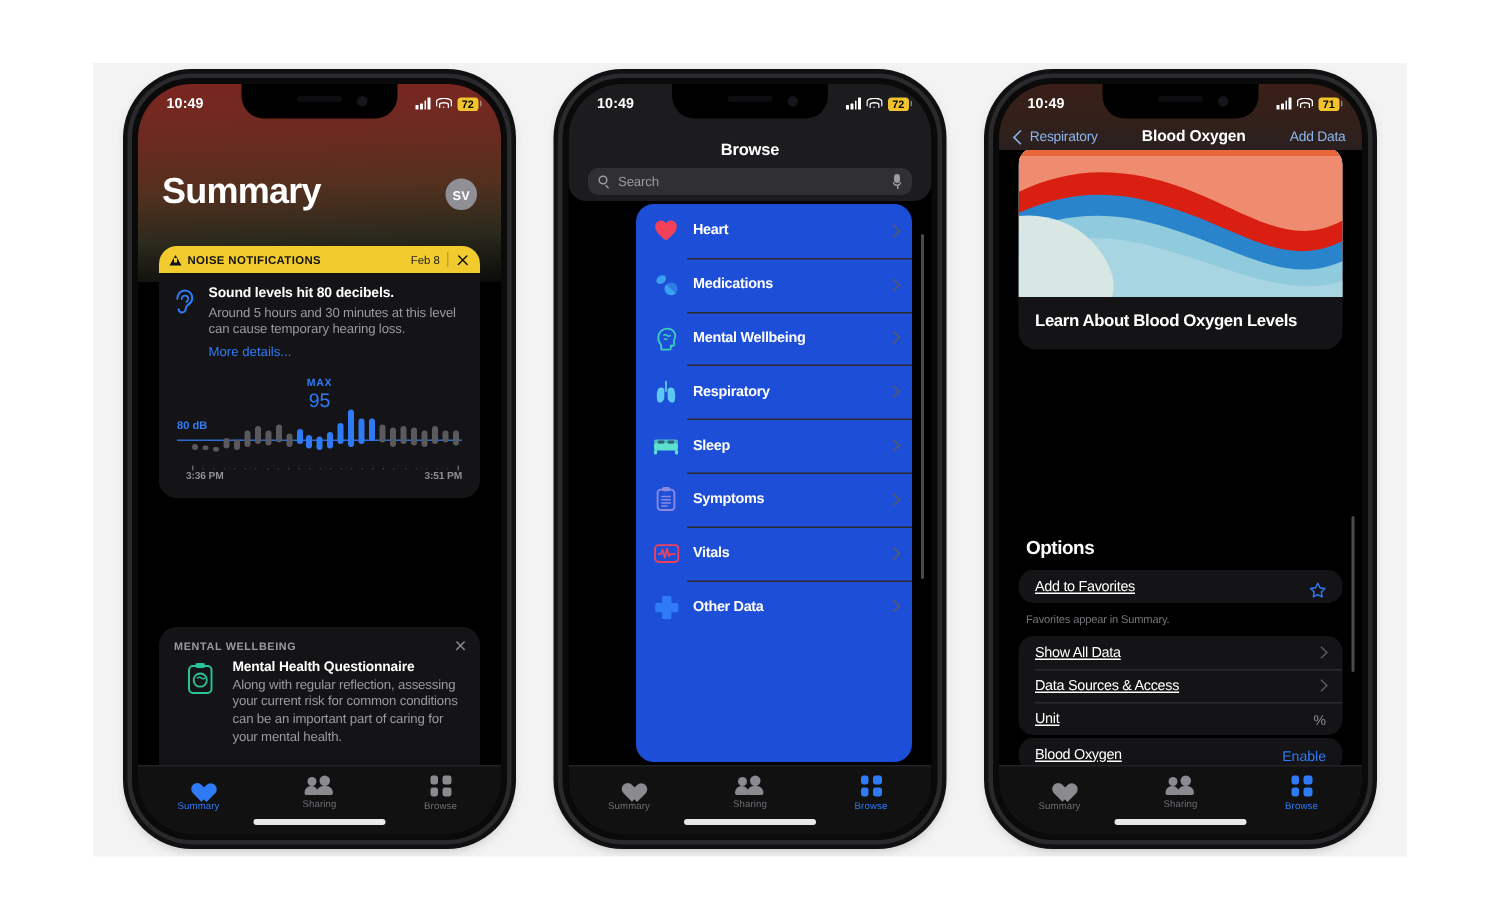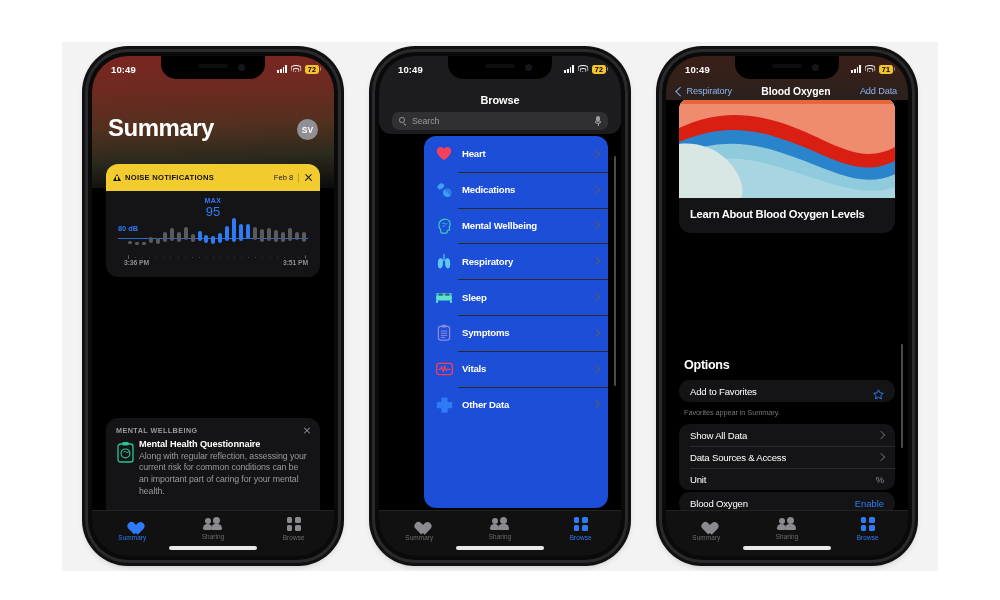--- a/index.html
+++ b/index.html
@@ -112,21 +112,21 @@
     font-size:24px;font-weight:bold;color:#fff;letter-spacing:-.5px;z-index:5;
   }
   .avatar{
     position:absolute;right:16px;top:63px;width:21px;height:21px;border-radius:50%;
     background:#8f8f95;color:#fff;font-size:8.5px;font-weight:bold;
     display:flex;align-items:center;justify-content:center;z-index:5;letter-spacing:.2px;
   }
   .card{background:#141416;border-radius:12px;overflow:hidden;}
   .noise-card{position:absolute;left:14px;right:14px;top:108px;z-index:6;}
   .noise-hd{
-    background:#f2cb2e;height:27px;display:flex;align-items:center;
+    background:#f2cb2e;height:18px;display:flex;align-items:center;
     padding:0 7px;box-sizing:border-box;gap:4px;
   }
   .noise-hd .ttl{font-size:7.6px;font-weight:bold;color:#131313;letter-spacing:.25px;flex:1;}
   .warn-tri{width:0;height:0;border-left:4px solid transparent;border-right:4px solid transparent;border-bottom:7px solid #131313;position:relative;}
   .warn-tri:after{content:"";position:absolute;left:-0.8px;top:2.4px;width:1.6px;height:3.2px;background:#f2cb2e;}
   .noise-hd .dt{font-size:7.6px;color:#232323;font-weight:normal;}
   .noise-hd .sep{width:.8px;height:10px;background:#0003;margin:0 1px;}
   .xmark{width:9px;height:9px;position:relative;cursor:default;}
   .xmark:before,.xmark:after{content:"";position:absolute;left:0;top:4px;width:9px;height:1.3px;background:#131313;border-radius:1px;}
   .xmark:before{transform:rotate(45deg);}
@@ -153,21 +153,21 @@
   .times{position:absolute;left:14px;right:8px;top:62px;display:flex;justify-content:space-between;}
   .times span{font-size:6.8px;color:#8e8e93;font-weight:bold;letter-spacing:-.1px;}
 
   .mw-card{position:absolute;left:14px;right:14px;top:362px;z-index:6;padding-bottom:6px;}
   .mw-hd{display:flex;align-items:center;padding:8px 9px 4px 10px;}
   .mw-hd .ttl{flex:1;font-size:7.2px;font-weight:bold;color:#9a9aa0;letter-spacing:.45px;}
   .xmark-g{width:8px;height:8px;position:relative;}
   .xmark-g:before,.xmark-g:after{content:"";position:absolute;left:0;top:3.5px;width:8px;height:1.1px;background:#8a8a90;border-radius:1px;}
   .xmark-g:before{transform:rotate(45deg);}
   .xmark-g:after{transform:rotate(-45deg);}
-  .mw-body{display:flex;gap:4px;padding:0 10px 6px 10px;}
+  .mw-body{display:flex;gap:12px;padding:0 10px 6px 18px;}
   .clip-ic{width:19px;height:22px;flex:none;margin-top:2px;}
   .mw-h{font-size:9.2px;font-weight:bold;color:#fff;margin-bottom:1.5px;letter-spacing:-.1px;}
   .mw-p{font-size:8.8px;color:#9a9aa0;line-height:1.34;letter-spacing:-.1px;}
   .mw-link{font-size:8.8px;color:#2f7bf6;margin-top:12px;}
 
   
   .p2 .screen{background:#000;}
   .nav-blur{
     position:absolute;left:0;right:0;top:0;height:78px;z-index:10;
     background:#1c1c1e;
@@ -218,21 +218,21 @@
     position:absolute;left:13px;right:13px;top:42px;border-radius:12px;overflow:hidden;background:#141416;z-index:5;
   }
   .learn-art{height:100px;position:relative;overflow:hidden;background:#b7d8e2;}
   .learn-txt{padding:9px 11px 12px 11px;}
   .learn-h{font-size:11.2px;font-weight:bold;color:#fff;line-height:1.28;letter-spacing:-.25px;}
   .learn-p{font-size:9px;color:#a8a8ae;line-height:1.33;margin-top:3px;letter-spacing:-.15px;}
   .opt-hd{position:absolute;left:18px;top:302px;font-size:12.6px;font-weight:bold;color:#fff;z-index:5;letter-spacing:-.3px;}
   .opt-g1{position:absolute;left:13px;right:13px;top:324px;background:#141416;border-radius:10px;overflow:hidden;z-index:5;}
   .opt-row{height:22px;display:flex;align-items:center;padding:0 11px;position:relative;}
   .opt-row + .opt-row:before{content:"";position:absolute;left:11px;right:0;top:0;height:.5px;background:#2a2a2d;}
-  .opt-lbl{flex:1;font-size:9.6px;color:#fff;letter-spacing:-.2px;}
+  .opt-lbl{flex:1;font-size:9.6px;color:#fff;letter-spacing:-.2px;text-decoration:underline;}
   .opt-val{font-size:9.4px;color:#8e8e93;}
   .opt-link{font-size:9.4px;color:#2f7bf6;}
   .star{width:11px;height:11px;}
   .opt-note{position:absolute;left:18px;top:352px;font-size:7.4px;color:#76767b;z-index:5;letter-spacing:-.1px;}
   .opt-g2{position:absolute;left:13px;right:13px;top:368px;background:#141416;border-radius:10px;overflow:hidden;z-index:5;}
   .opt-g3{position:absolute;left:13px;right:13px;top:436px;background:#141416;border-radius:10px;overflow:hidden;z-index:5;}
   .scrollbar3{position:absolute;right:5px;top:288px;width:2px;height:104px;border-radius:2px;background:#4a4a50;z-index:12;}
 </style>
 </head>
 <body>
@@ -271,20 +271,33 @@
       <div class="sum-title">Summary</div>
       <div class="avatar">SV</div>
 
       <div class="card noise-card">
         <div class="noise-hd">
           <span class="warn-tri"></span>
           <span class="ttl">NOISE NOTIFICATIONS</span>
           <span class="dt">Feb 8</span>
           <span class="sep"></span>
           <span class="xmark"></span>
+        </div>
+        <div class="noise-body">
+          <span class="ear-ic">
+            <svg width="18" height="20" viewBox="0 0 18 20">
+              <path d="M4.2 8.2c0-3.1 2.2-5.6 5-5.6 2.9 0 5 2.3 5 5.2 0 2.5-1.5 3.4-2.7 4.3-1 .8-1.7 1.4-1.7 2.7 0 1.4-1 2.5-2.4 2.5-1.3 0-2.3-1-2.3-2.2" fill="none" stroke="#2f7bf6" stroke-width="1.35" stroke-linecap="round"></path>
+              <path d="M7.1 8.4c0-1.3 1-2.3 2.2-2.3 1.3 0 2.2 1 2.2 2.2 0 1-.5 1.5-1.2 2" fill="none" stroke="#2f7bf6" stroke-width="1.2" stroke-linecap="round"></path>
+            </svg>
+          </span>
+          <div class="noise-txt">
+            <div class="noise-h">Sound levels hit 80 decibels.</div>
+            <div class="noise-p">Around 5 hours and 30 minutes at this level can cause temporary hearing loss.</div>
+            <div class="noise-more">More details...</div>
+          </div>
         </div>
         <div class="chart-wrap">
           <div class="chart-max">
             <div class="m">MAX</div>
             <div class="v">95</div>
           </div>
           <div class="db-label">80 dB</div>
           <div class="db-line"></div>
           <div class="bars" id="bars">
               <div class="bar" style="height: 3.2px; margin-top: 23.6px; background: rgb(89, 89, 94);"></div>

